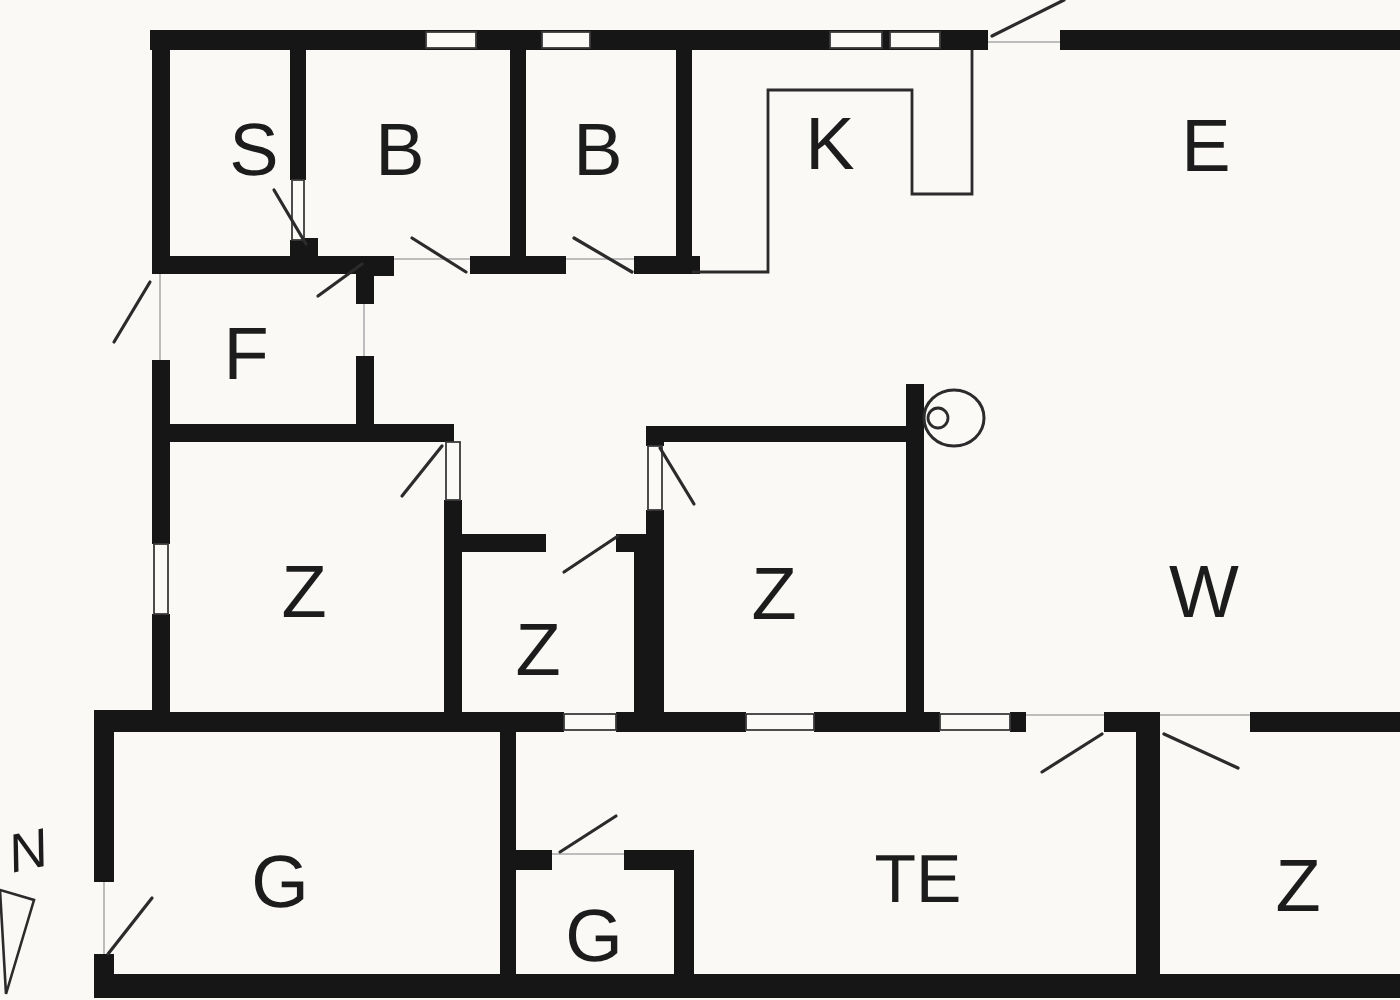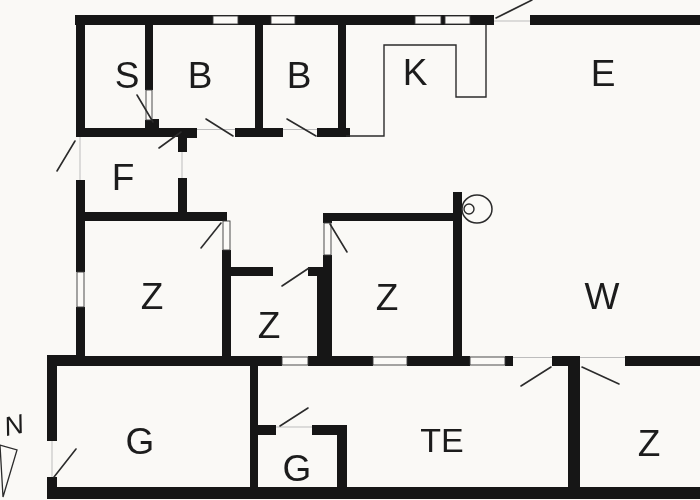--- a/index.html
+++ b/index.html
@@ -141,16 +141,16 @@
   <div class="lbl" style="left:299px;top:75px">B</div>
   <div class="lbl" style="left:415px;top:72px">K</div>
   <div class="lbl" style="left:603px;top:73px">E</div>
   <div class="lbl" style="left:123px;top:177px">F</div>
   <div class="lbl" style="left:152px;top:296px">Z</div>
   <div class="lbl" style="left:269px;top:325px">Z</div>
   <div class="lbl" style="left:387px;top:297px">Z</div>
   <div class="lbl" style="left:602px;top:296px">W</div>
   <div class="lbl" style="left:140px;top:441px">G</div>
   <div class="lbl" style="left:297px;top:468px">G</div>
-  <div class="lbl small" style="left:442px;top:440px">TE</div>
+  <div class="lbl small" style="left:459px;top:440px">TE</div>
   <div class="lbl" style="left:649px;top:443px">Z</div>
   <div class="lbl compass" style="left:14px;top:426px">N</div>
 </div>
 
 </body></html>

